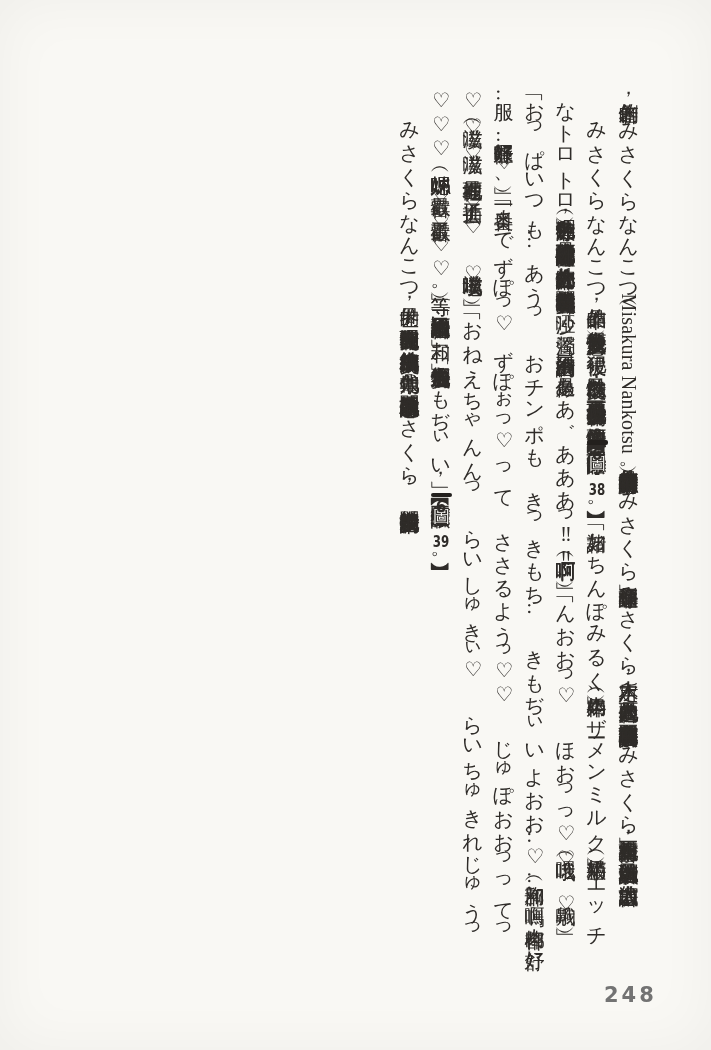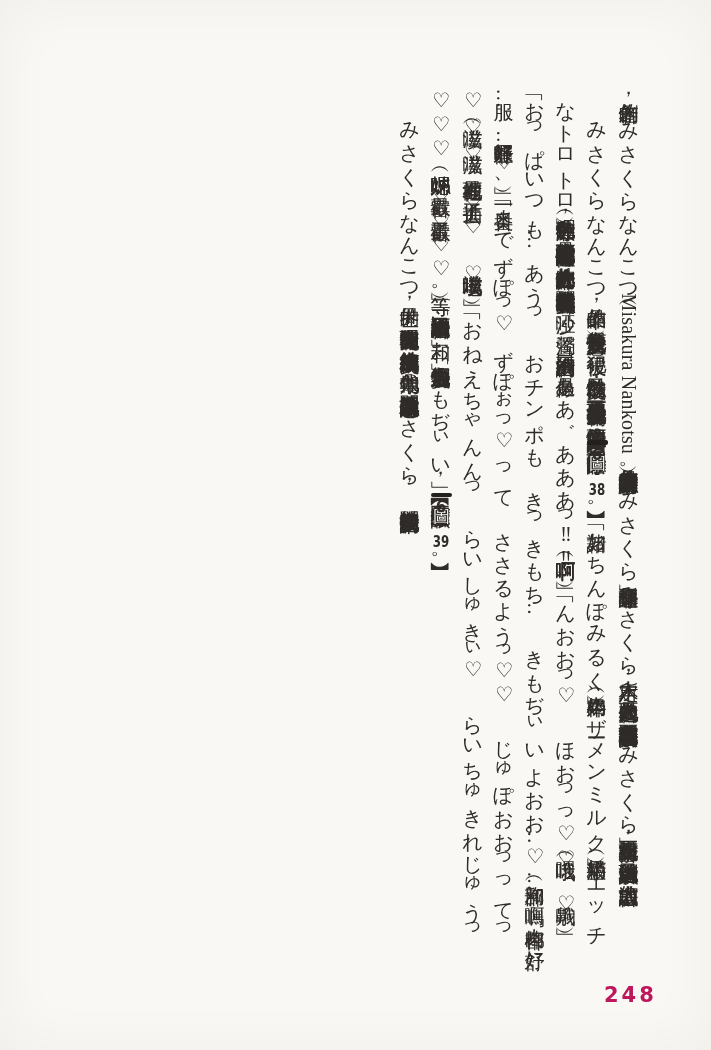--- a/index.html
+++ b/index.html
@@ -69,21 +69,21 @@
     letter-spacing: 0;
   }
   .page-number {
     position: absolute;
     left: 604px;
     top: 983px;
     font-family: "DejaVu Sans", sans-serif;
     font-weight: bold;
     font-size: 21px;
     letter-spacing: 3px;
-    color: #be185d;
+    color: #737373;
   }
 </style>
 </head>
 <body>
 
 <div class="page">
   <div class="article-text">
       <p class="para"><span>的創作者，みさくらなんこつ（</span><span class="seg-latin">Misakura Nankotsu</span><span>）的作品中的女主角所發出的奇矯台詞和獨特措辭的總稱。「みさくら語」這個稱呼並非みさくら本人所定，而是其他人替他取的，甚至還有專門收錄各種單詞和語言表現的辭典。「みさくら語」正是如此富有衝擊力，以及能迷倒讀者的表現力、演出力的成人語言。</span></p>
       <p class="para indent"><span>みさくらなんこつ的作品中，有很多扶他（雙性人）少女自慰、被侵犯、以及性交的橋段；而為了可愛地表現那些扶他少女在射精、產生快感時的場面，故使用了許多獨特的汁系淫語</span><span class="seg-figbracket">【</span><span class="seg-figbox">圖</span><span class="seg-fignum">6</span><span class="seg-fignum">-</span><span class="seg-fignumpair">38</span><span class="seg-figbracket">】</span><span>。諸如「おちんぽみるく（肉棒牛奶）」、「ザーメンミルク（精液牛奶）」、「エッチなトロトロ汁（色色黏稠的汁液）」等，光是這些成人漫畫中隨處可見的詞語都這麼有爆炸性。此外在人物台詞的部分，也像機關槍般滿是交雜著各種強弱聲、沙啞、濁聲，口齒不清的台詞。像是「ああ゛あああっ‼（啊啊啊啊啊‼）」、「んおおっ♡　ほおっっ♡（嗯哦哦♡　齁哦♡）」、「おっぱいつも…あうっ　おチンポも　きっきもち…　きもぢぃいよおお…♡（胸部和…啊嗚　肉棒都　好舒服…　好舒服喔喔…♡）」、「一番奥までずぽっ♡ずぽぉっ♡って　ささるようっ♡♡　じゅぽおおっってっ♡（滋噗♡滋噗♡地在最裡面　插進去了♡♡　滋噗噗噗地♡）」、「おねえちゃんんっ　らいしゅきぃ♡　らいちゅきれじゅうっ♡♡♡（姊姊嗯嗯嗯　最喜歡♡最喜歡了♡♡♡）」等等。連日語中原本不能加濁音的「い」和「お」等假名也加上濁音變成「きもぢぃい」，實際上根本不知道該如何發音</span><span class="seg-figbracket">【</span><span class="seg-figbox">圖</span><span class="seg-fignum">6</span><span class="seg-fignum">-</span><span class="seg-fignumpair">39</span><span class="seg-figbracket">】</span><span>。</span></p>
       <p class="para indent"><span>みさくらなんこつ的世界，完全沒有倫理觀的限制，純粹由失控崩壞的美學所構成。九〇年代中期，開始以扶他系同人誌為中心發表作品的みさくら，從初期開始就在扶他少女們的台詞中</span></p>

